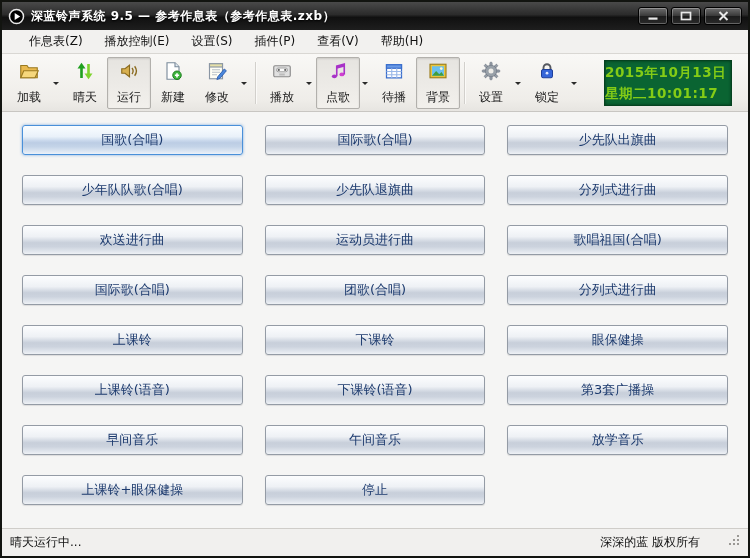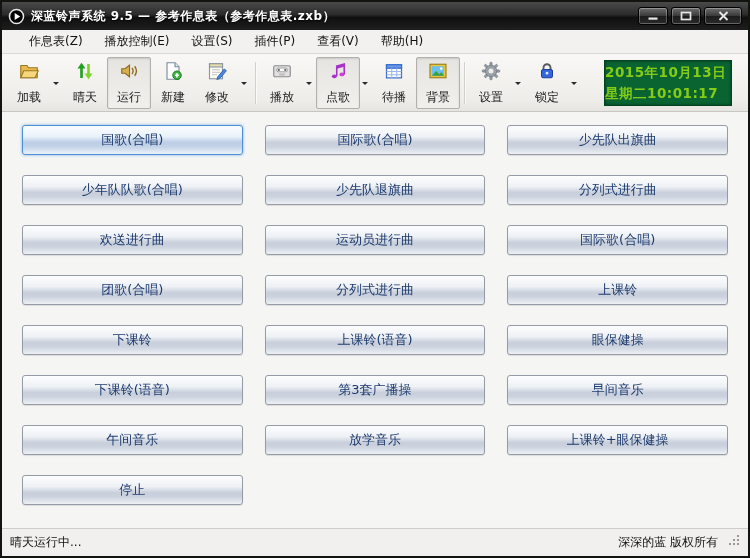--- a/index.html
+++ b/index.html
@@ -113,21 +113,21 @@
     box-shadow:0 0 3px rgba(90,150,215,0.8);
   }
   
   .statusbar{
     height:28px; flex:0 0 28px;
     background:#f1f0ee; border-top:1px solid #cfcdc9;
     display:flex; align-items:center;
     padding:8px 8px; font-size:12px; color:#111;
   }
   .status-left{ flex:1; }
-  .status-right{ margin-right:10px; }
+  .status-right{ margin-right:28px; }
   .resize-grip{
     width:12px; height:12px; align-self:flex-end; margin-bottom:2px;
     background:
       radial-gradient(circle at 10px 2px,#9a9894 1.2px,transparent 1.4px),
       radial-gradient(circle at 10px 6px,#9a9894 1.2px,transparent 1.4px),
       radial-gradient(circle at 10px 10px,#9a9894 1.2px,transparent 1.4px),
       radial-gradient(circle at 6px 6px,#9a9894 1.2px,transparent 1.4px),
       radial-gradient(circle at 6px 10px,#9a9894 1.2px,transparent 1.4px),
       radial-gradient(circle at 2px 10px,#9a9894 1.2px,transparent 1.4px);
   }
@@ -348,27 +348,28 @@
 
   <div class="main-panel">
     <div class="schedule-button focused">国歌(合唱)</div>
     <div class="schedule-button">国际歌(合唱)</div>
     <div class="schedule-button">少先队出旗曲</div>
     <div class="schedule-button">少年队队歌(合唱)</div>
     <div class="schedule-button">少先队退旗曲</div>
     <div class="schedule-button">分列式进行曲</div>
     <div class="schedule-button">欢送进行曲</div>
     <div class="schedule-button">运动员进行曲</div>
+    <div class="schedule-button">歌唱祖国(合唱)</div>
     <div class="schedule-button">国际歌(合唱)</div>
     <div class="schedule-button">团歌(合唱)</div>
     <div class="schedule-button">分列式进行曲</div>
     <div class="schedule-button">上课铃</div>
     <div class="schedule-button">下课铃</div>
+    <div class="schedule-button">眼保健操</div>
     <div class="schedule-button">上课铃(语音)</div>
-    <div class="schedule-button">眼保健操</div>
     <div class="schedule-button">下课铃(语音)</div>
     <div class="schedule-button">第3套广播操</div>
     <div class="schedule-button">早间音乐</div>
     <div class="schedule-button">午间音乐</div>
     <div class="schedule-button">放学音乐</div>
     <div class="schedule-button">上课铃+眼保健操</div>
     <div class="schedule-button">停止</div>
   </div>
 
   <div class="statusbar">

